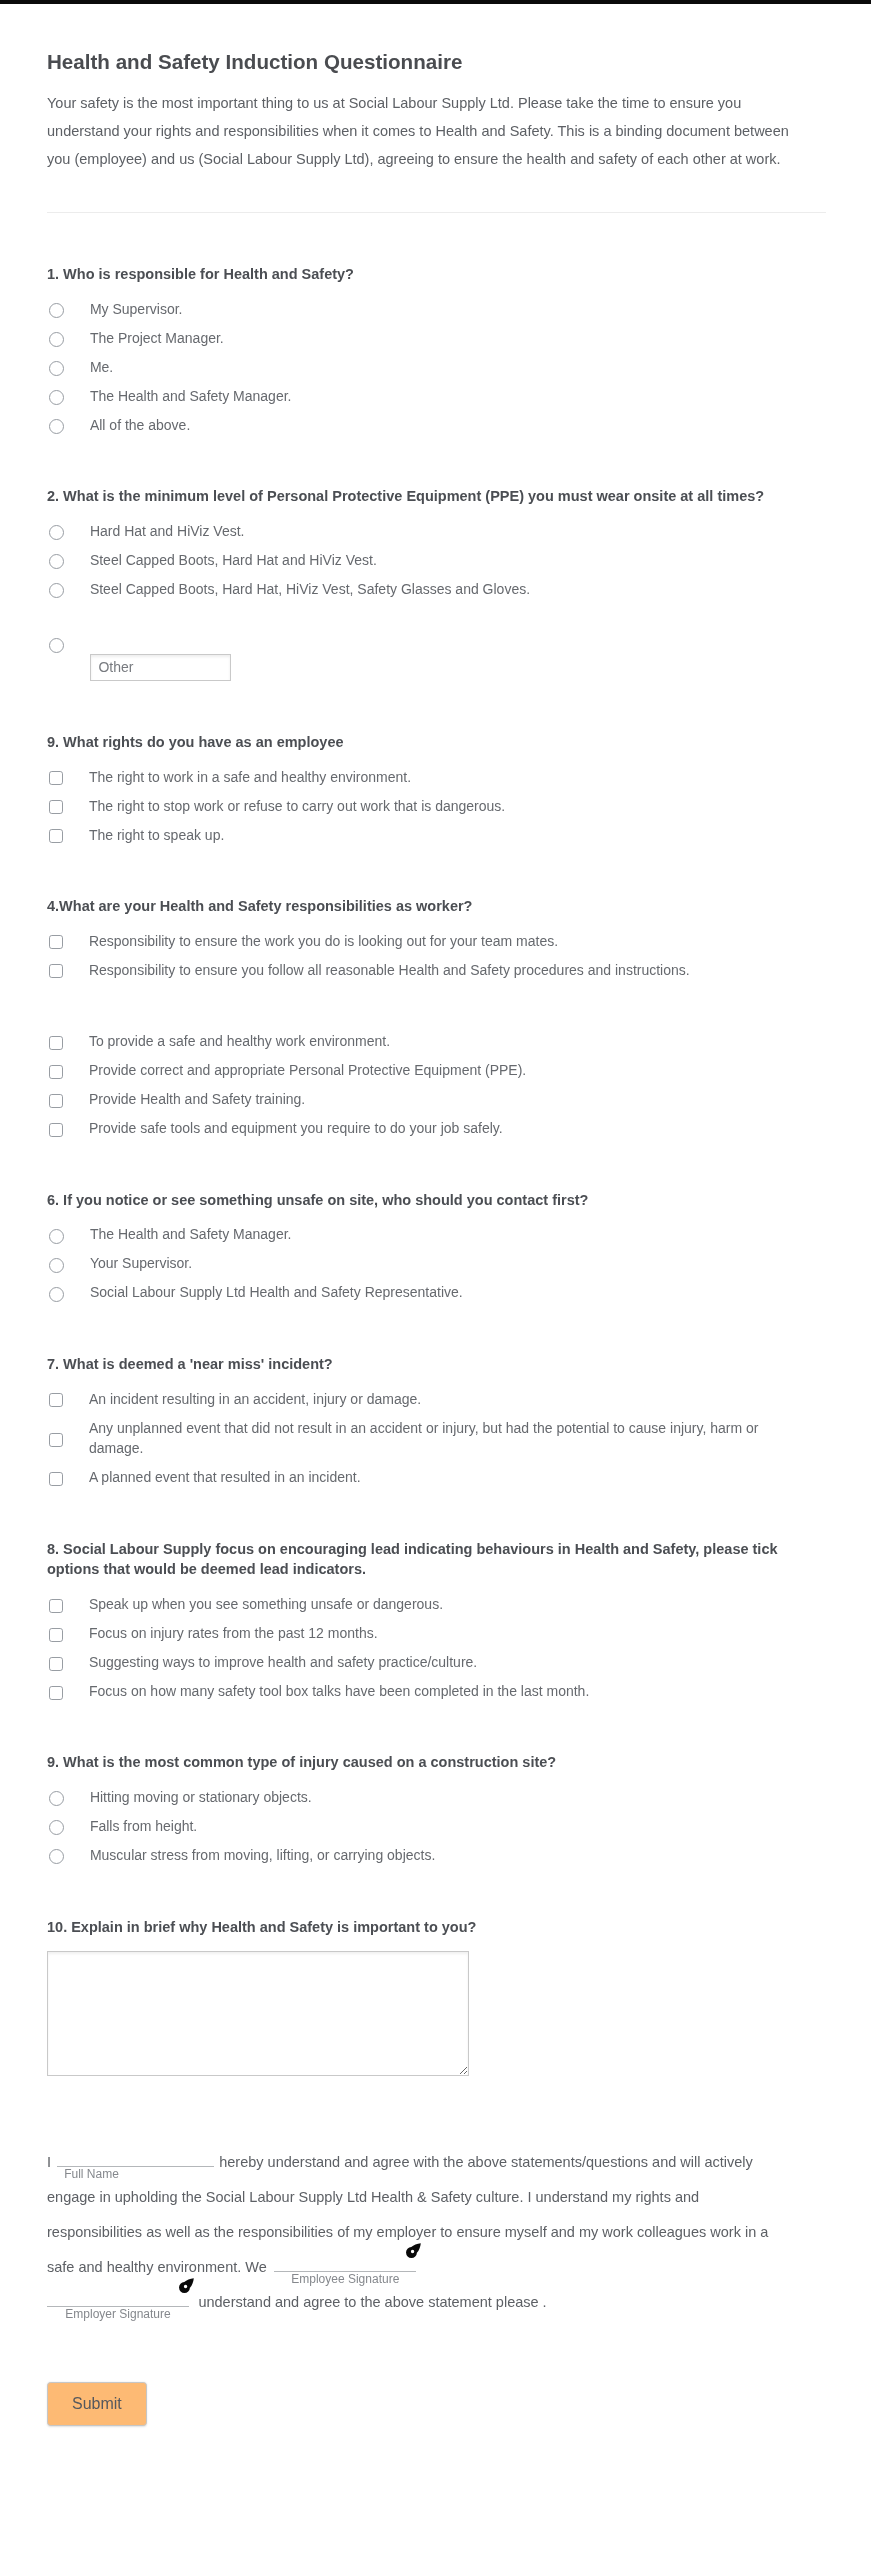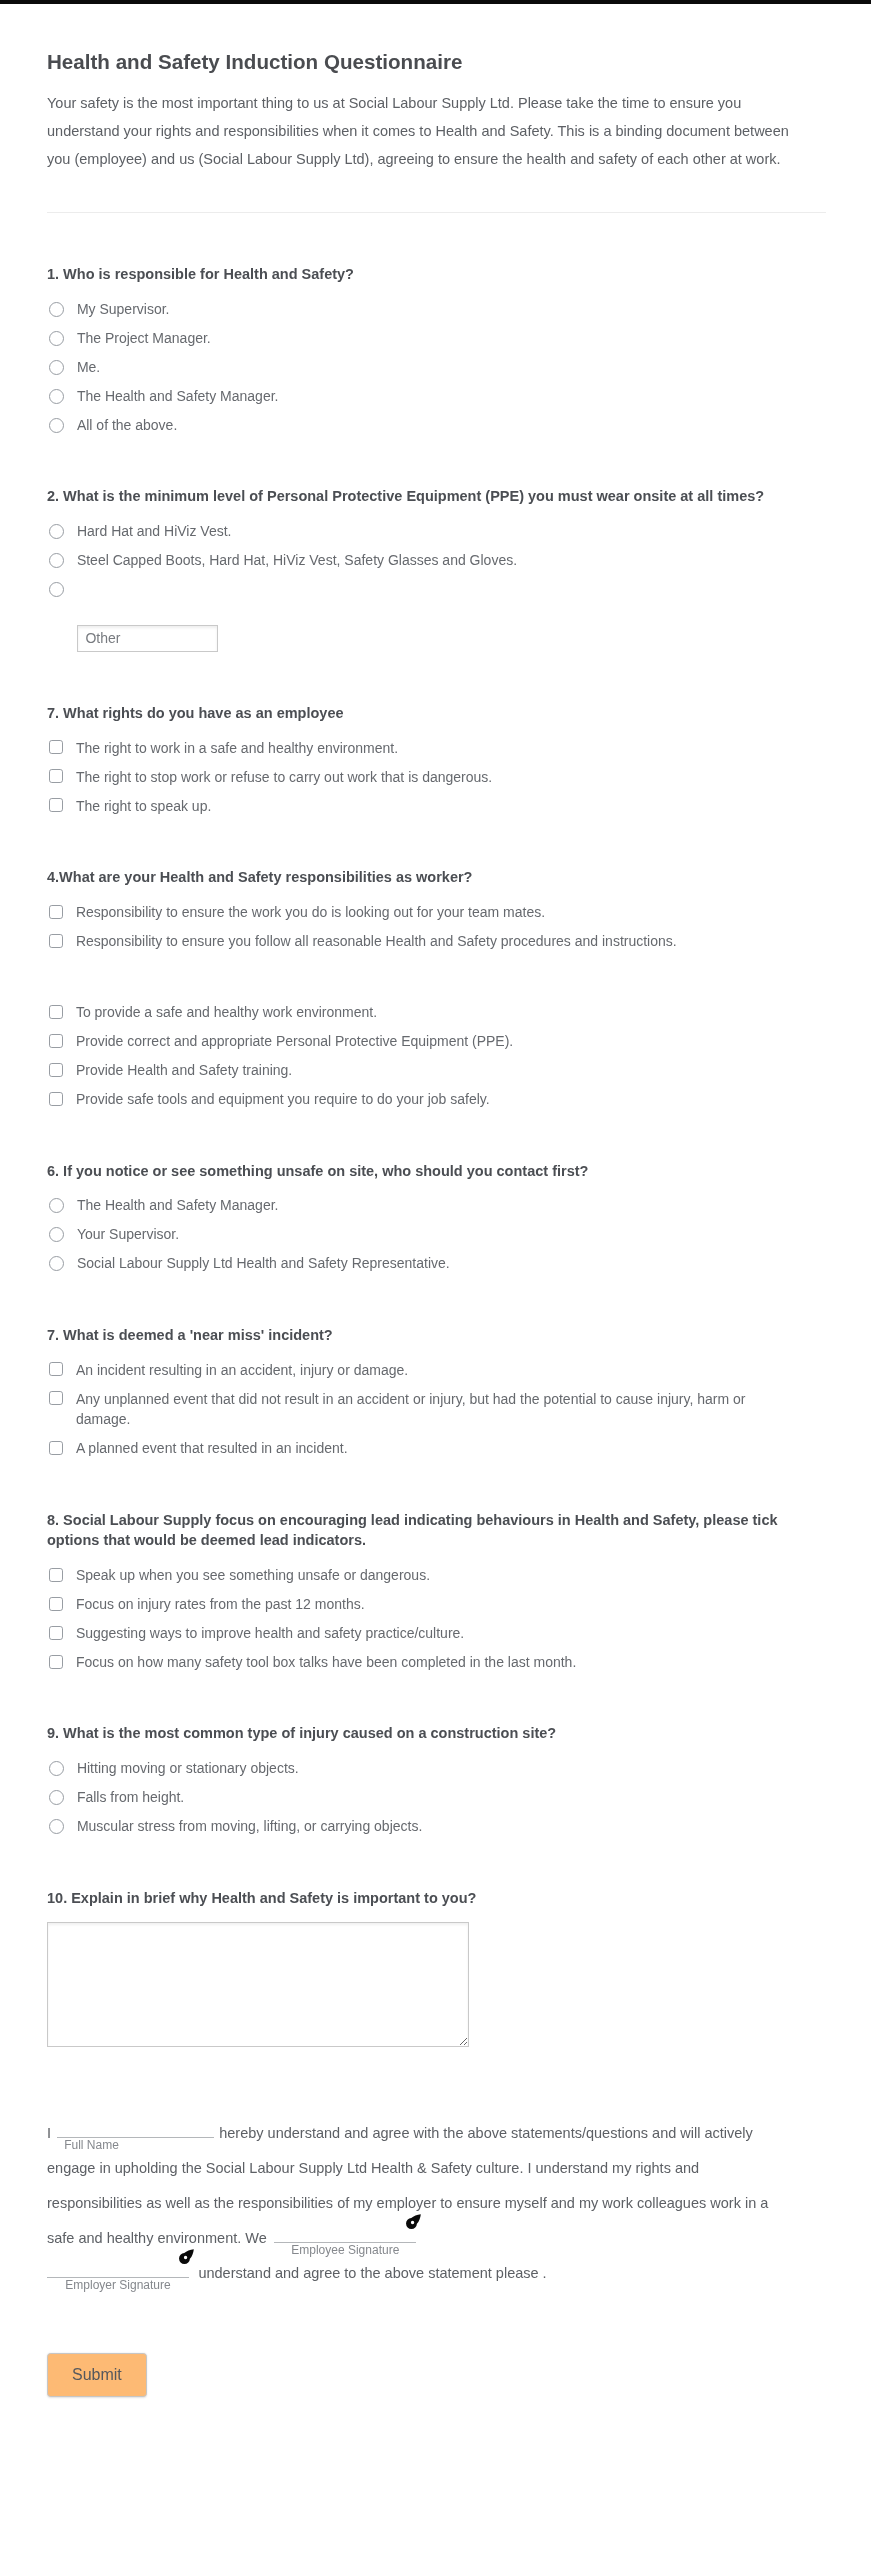--- a/index.html
+++ b/index.html
@@ -4,21 +4,21 @@
 <style>
   html,body{margin:0;padding:0;background:#fff;}
   body{width:871px;min-height:2576px;font-family:"Liberation Sans",sans-serif;-webkit-font-smoothing:antialiased;}
   .top-bar{height:3.7px;background:#0a0a0a;width:100%;}
   .container{padding:24px 32px 56px 47px;box-sizing:border-box;width:871px;}
   h1.form-title{font-size:20.6px;line-height:28px;font-weight:bold;color:#4a4c50;margin:20.6px 0 13px 0;}
   .intro{font-size:14.5px;line-height:28px;color:#5d6065;max-width:768px;margin:0;}
   .divider{border:none;border-top:1.9px solid #ececec;margin:39px 0 0 0;width:779px;}
   .question{margin-top:51px;}
   .q-heading{font-size:14.5px;font-weight:bold;line-height:20.6px;color:#4b4e53;max-width:731px;margin:0 0 14px 0;}
-  .option-row{display:flex;align-items:flex-start;margin-bottom:8.4px;}
+  .option-row{display:flex;align-items:center;margin-bottom:8.4px;gap:13px;}
   .radio{flex:none;width:13px;height:13px;border:0.9px solid #989da3;border-radius:50%;background:#fff;margin:2.8px 0 0 1.9px;}
   .checkbox{flex:none;width:12px;height:12px;border:0.9px solid #989da3;border-radius:2.8px;background:#fff;margin:2.8px 0 0 1.9px;}
   .opt-label{font-size:14px;line-height:20.6px;color:#66696e;margin-left:13px;max-width:698px;}
   .other-input{margin-left:13px;width:124px;height:25px;border:0.9px solid #c9c9c9;box-shadow:inset 0 1.9px 2.8px rgba(0,0,0,0.07);font-family:"Liberation Sans",sans-serif;font-size:14px;color:#777a7f;padding:0 7.5px;outline:none;margin-top:46px;}
   .other-input::placeholder{color:#777a7f;opacity:1;}
   .q-textarea{display:block;width:422px;height:125px;box-sizing:border-box;border:0.9px solid #c9c9c9;box-shadow:inset 0 1.9px 2.8px rgba(0,0,0,0.06);resize:both;margin-top:3.7px;font-family:"Liberation Sans",sans-serif;font-size:14px;color:#555;padding:5.6px;outline:none;}
   .agreement{margin-top:69px;font-size:14.5px;line-height:35px;color:#5d6065;max-width:740px;}
   .inline-field{display:inline-block;position:relative;border-bottom:0.9px solid #b4b7ba;height:17px;vertical-align:baseline;}
   .name-field{width:157px;margin:0 5.6px;}
   .sig-field{width:142px;margin:0 9.4px 0 7.5px;}
@@ -66,29 +66,33 @@
         </div>
       </div>
       <div class="question">
         <div class="q-heading">2. What is the minimum level of Personal Protective Equipment (PPE) you must wear onsite at all times?</div>
         <div class="option-row">
           <span class="radio"></span>
           <span class="opt-label">Hard Hat and HiViz Vest.</span>
         </div>
         <div class="option-row">
           <span class="radio"></span>
+          <span class="opt-label">Steel Capped Boots, Hard Hat and HiViz Vest.</span>
+        </div>
+        <div class="option-row">
+          <span class="radio"></span>
           <span class="opt-label">Steel Capped Boots, Hard Hat, HiViz Vest, Safety Glasses and Gloves.</span>
         </div>
         <div class="option-row">
           <span class="radio"></span>
           <input type="text" class="other-input" placeholder="Other" style="">
         </div>
       </div>
       <div class="question">
-        <div class="q-heading">7. What rights do you have as an employee</div>
+        <div class="q-heading">9. What rights do you have as an employee</div>
         <div class="option-row">
           <span class="checkbox"></span>
           <span class="opt-label">The right to work in a safe and healthy environment.</span>
         </div>
         <div class="option-row">
           <span class="checkbox"></span>
           <span class="opt-label">The right to stop work or refuse to carry out work that is dangerous.</span>
         </div>
         <div class="option-row">
           <span class="checkbox"></span>

